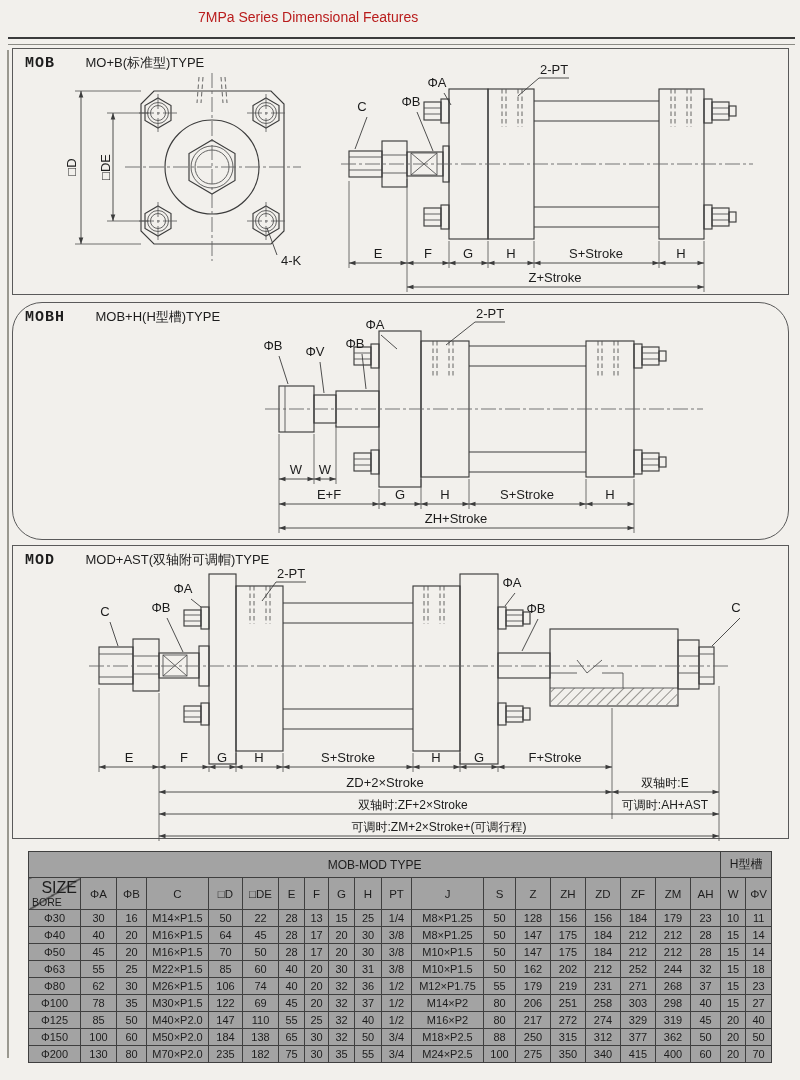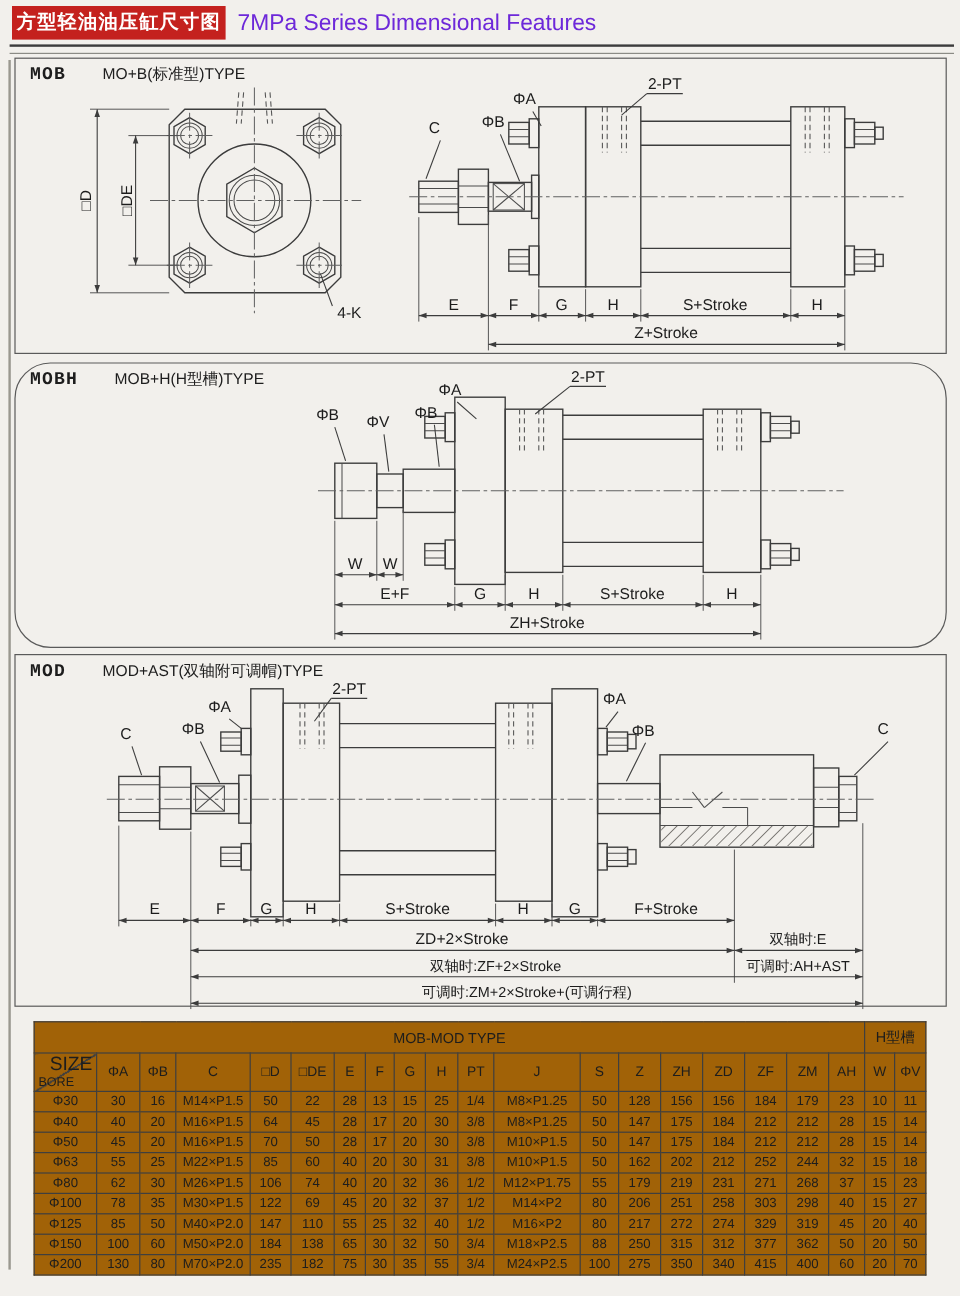--- a/index.html
+++ b/index.html
@@ -1,21 +1,21 @@
 <!DOCTYPE html>
 <html><head>
 <meta charset="utf-8">
 <style>
   html,body{margin:0;padding:0;background:#d8d6d2;}
   .page{position:relative;width:800px;height:1080px;margin:0 auto;background:#f2f0ec;
         font-family:"Liberation Sans","DejaVu Sans",sans-serif;color:#1d1d1d;overflow:hidden;}
   .scan-edge{position:absolute;left:7px;top:50px;width:2px;height:1008px;background:#9a988f;}
   .hdr-red{position:absolute;left:10px;top:5px;width:178px;height:28px;background:#c4211e;
            color:#fff;font-weight:bold;font-size:16px;line-height:28px;text-align:center;letter-spacing:1px;}
-  .hdr-en{position:absolute;left:198px;top:9px;font-size:19px;color:#6d28d9;}
+  .hdr-en{position:absolute;left:198px;top:9px;font-size:14px;color:#b91c1c;}
   .rule1{position:absolute;left:8px;top:37px;width:787px;height:2px;background:#3c3c3c;}
   .rule2{position:absolute;left:8px;top:44px;width:787px;height:1px;background:#8b8b85;}
   .sect{position:absolute;left:12px;width:777px;border:1.5px solid #5a5a5a;box-sizing:border-box;}
   .sect-title{position:absolute;left:12px;top:4px;z-index:2;white-space:nowrap;}
   .sect-code{font-weight:bold;font-size:15px;letter-spacing:1px;font-family:Liberation Mono, monospace;}
   .sect-desc{font-size:13px;margin-left:26px;}
   .sect svg{position:absolute;left:0;top:0;}
   #sect-mob{top:48px;height:247px;}
   #sect-mobh{top:302px;height:238px;border-radius:30px;}
   #sect-mod{top:545px;height:294px;}
@@ -24,38 +24,37 @@
   .dm{font-size:13px;}
   .dmc{font-size:12px;}
   .ol{fill:none;stroke:#3c3c3c;stroke-width:1.15;}
   .thin{fill:none;stroke:#4a4a4a;stroke-width:0.85;}
   .cl{fill:none;stroke:#606060;stroke-width:0.85;stroke-dasharray:15 3 3 3;}
   .hd{fill:none;stroke:#555;stroke-width:0.9;stroke-dasharray:4.5 3;}
   .ext{stroke:#4f4f4f;stroke-width:0.8;}
   .dim{stroke:#3c3c3c;stroke-width:0.9;}
   .ldr{fill:none;stroke:#3c3c3c;stroke-width:0.9;}
   .tbl-wrap{position:absolute;left:28px;top:851px;width:744px;}
-  table{border-collapse:collapse;table-layout:fixed;width:744px;background:#a16207;}
+  table{border-collapse:collapse;table-layout:fixed;width:744px;background:#a3a3a3;}
   th,td{border:1px solid #3f3f3f;text-align:center;padding:0;overflow:hidden;white-space:nowrap;}
   .grp-row th{height:25px;font-size:12px;font-weight:normal;}
   .col-row th{height:31px;font-size:11.5px;font-weight:normal;}
   tbody td{height:16px;font-size:11px;}
   th.corner{position:relative;
     background:linear-gradient(to bottom right,transparent 48.6%,#3f3f3f 48.6%,#3f3f3f 51.4%,transparent 51.4%);}
   .c-top{position:absolute;top:1px;right:3px;font-size:16px;}
   .c-bot{position:absolute;bottom:1px;left:3px;font-size:10.5px;}
   .pageno{position:absolute;left:0;top:1058px;width:100%;text-align:center;font-size:13px;letter-spacing:1px;color:#2a2a2a;}
 </style>
 </head>
 <body>
 
 <div class="page">
   <div class="scan-edge"></div>
 
-  <div class="hdr-red">方型轻油油压缸尺寸图</div>
   <div class="hdr-en">7MPa Series Dimensional Features</div>
   <div class="rule1"></div>
   <div class="rule2"></div>
 
   <div class="sect" id="sect-mob">
     <div class="sect-title">
       <span class="sect-code">MOB</span>
       <span class="sect-desc">MO+B(标准型)TYPE</span>
     </div>
     <svg width="774" height="244" viewBox="0 0 774 244">

